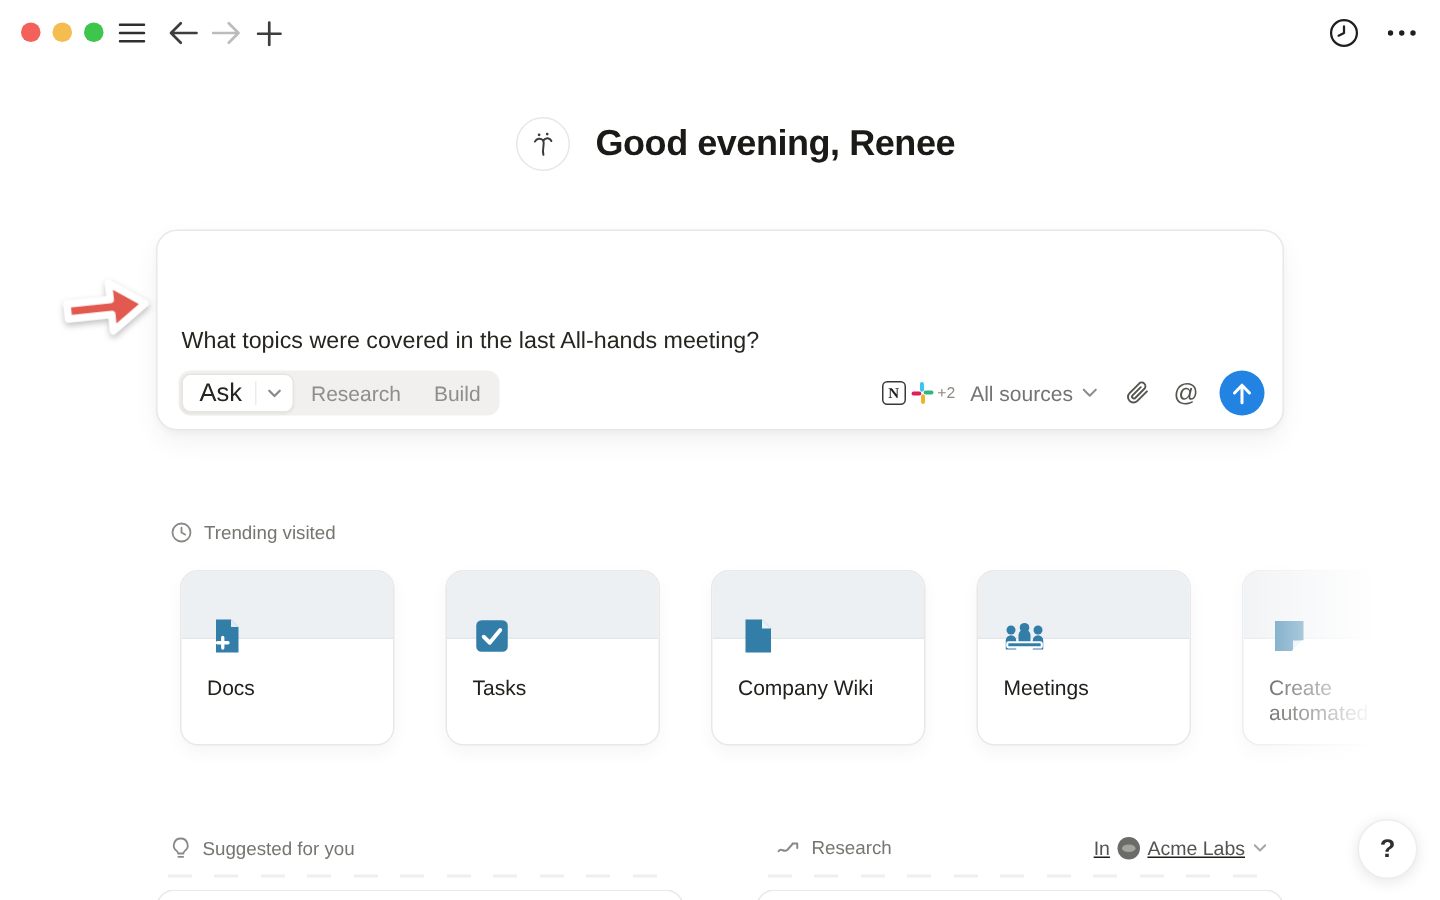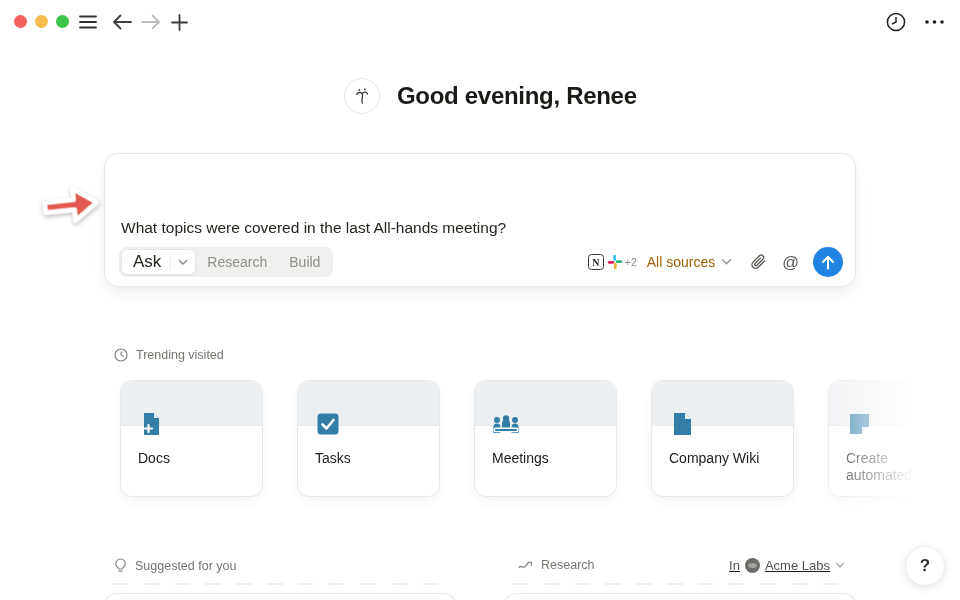--- a/index.html
+++ b/index.html
@@ -36,21 +36,21 @@
   #mode-ask-pill .seg-div { width:1px; height:16px; background:#ececea; }
   #mode-ask-pill .chev-box { padding:0 7px; display:flex; align-items:center; }
   .mode-plain { padding:0 11px; font-size:14px; color:#8f8e89; cursor:pointer; }
   #composer-right { display:flex; align-items:center; }
   #src-cluster { display:flex; align-items:center; cursor:pointer; }
   #notion-icon { width:16px; height:16px; border:1.4px solid #3a3935; border-radius:3.5px; background:#fff;
                  display:flex; align-items:center; justify-content:center;
                  font-family:"Liberation Serif","DejaVu Serif",serif; font-weight:700; font-size:10px; color:#201f1d; }
   #plus2 { font-size:10.5px; color:#8b8a85; margin-left:2px; }
   #all-sources { display:flex; align-items:center; margin-left:10px; cursor:pointer; }
-  #all-sources .lbl { font-size:14px; color:#a16207; }
+  #all-sources .lbl { font-size:14px; color:#737373; }
   #send-btn { width:30px; height:30px; border-radius:50%; background:#2383e2; border:none;
               display:flex; align-items:center; justify-content:center; cursor:pointer; margin-left:14px; }
 
   
   #recent-header { left:114px; top:348px; display:flex; align-items:center; gap:8px; }
   #recent-header span { font-size:12.5px; color:#76756f; }
   #cards-row { left:103px; top:380px; display:flex; gap:17px; }
   .card { position:relative; width:143px; height:117px; background:#fff; border:1px solid #e9e8e6;
           border-radius:12px; box-shadow:0 5px 12px rgba(0,0,0,.04); cursor:pointer; overflow:hidden;margin-left:17px; }
   .card-band { position:absolute; left:0; top:0; right:0; height:45px; background:#edf0f3;
@@ -220,41 +220,41 @@
     <div class="card-band"></div>
     <svg class="card-icon" width="26" height="26" viewBox="0 0 26 26">
       <rect x="2.5" y="2.5" width="21" height="21" rx="3.5" fill="#337ea9"></rect>
       <path d="M7.5 13.5 l4 4 L18.5 9" stroke="#ffffff" stroke-width="2.6" stroke-linecap="round" stroke-linejoin="round" fill="none"></path>
     </svg>
     <div class="card-label">Tasks</div>
   </div>
 
   <div class="card">
     <div class="card-band"></div>
+    <svg class="card-icon" width="26" height="26" viewBox="0 0 26 26">
+      <path d="M5 2 h11 l6 6 v16 h-17 Z" fill="#337ea9"></path>
+      <path d="M16 2 l6 6 h-6 Z" fill="#ffffff" opacity="0.9"></path>
+    </svg>
+    <div class="card-label">Company Wiki</div>
+  </div>
+
+  <div class="card">
+    <div class="card-band"></div>
     <svg class="card-icon" width="28" height="26" viewBox="0 0 28 26">
       <circle cx="5" cy="9" r="3" fill="#337ea9"></circle>
       <circle cx="14" cy="7.5" r="3.2" fill="#337ea9"></circle>
       <circle cx="23" cy="9" r="3" fill="#337ea9"></circle>
       <path d="M1.5 22 v-6 a3.5 3.5 0 0 1 7 0 v6 Z" fill="#337ea9"></path>
       <path d="M10 18 v-5.5 a4 4 0 0 1 8 0 V18 Z" fill="#337ea9"></path>
       <path d="M19.5 22 v-6 a3.5 3.5 0 0 1 7 0 v6 Z" fill="#337ea9"></path>
       <rect x="2.5" y="17.2" width="23" height="3.4" rx="1" fill="#337ea9" stroke="#ffffff" stroke-width="1.4"></rect>
     </svg>
     <div class="card-label">Meetings</div>
   </div>
 
-  <div class="card">
-    <div class="card-band"></div>
-    <svg class="card-icon" width="26" height="26" viewBox="0 0 26 26">
-      <path d="M5 2 h11 l6 6 v16 h-17 Z" fill="#337ea9"></path>
-      <path d="M16 2 l6 6 h-6 Z" fill="#ffffff" opacity="0.9"></path>
-    </svg>
-    <div class="card-label">Company Wiki</div>
-  </div>
-
   <div class="card wide">
     <div class="card-band"></div>
     <svg class="card-icon" width="26" height="26" viewBox="0 0 26 26">
       <path d="M4 3 h19 v13 l-7 7 H4 Z" fill="#337ea9"></path>
       <path d="M23 16 l-7 7 v-7 Z" fill="#ffffff" opacity="0.85"></path>
       <path d="M16 23 l7 -7" stroke="#ffffff" stroke-width="1.6"></path>
     </svg>
     <div class="card-label" style="width:84px;">Create automated ...</div>
   </div>
 </div>

